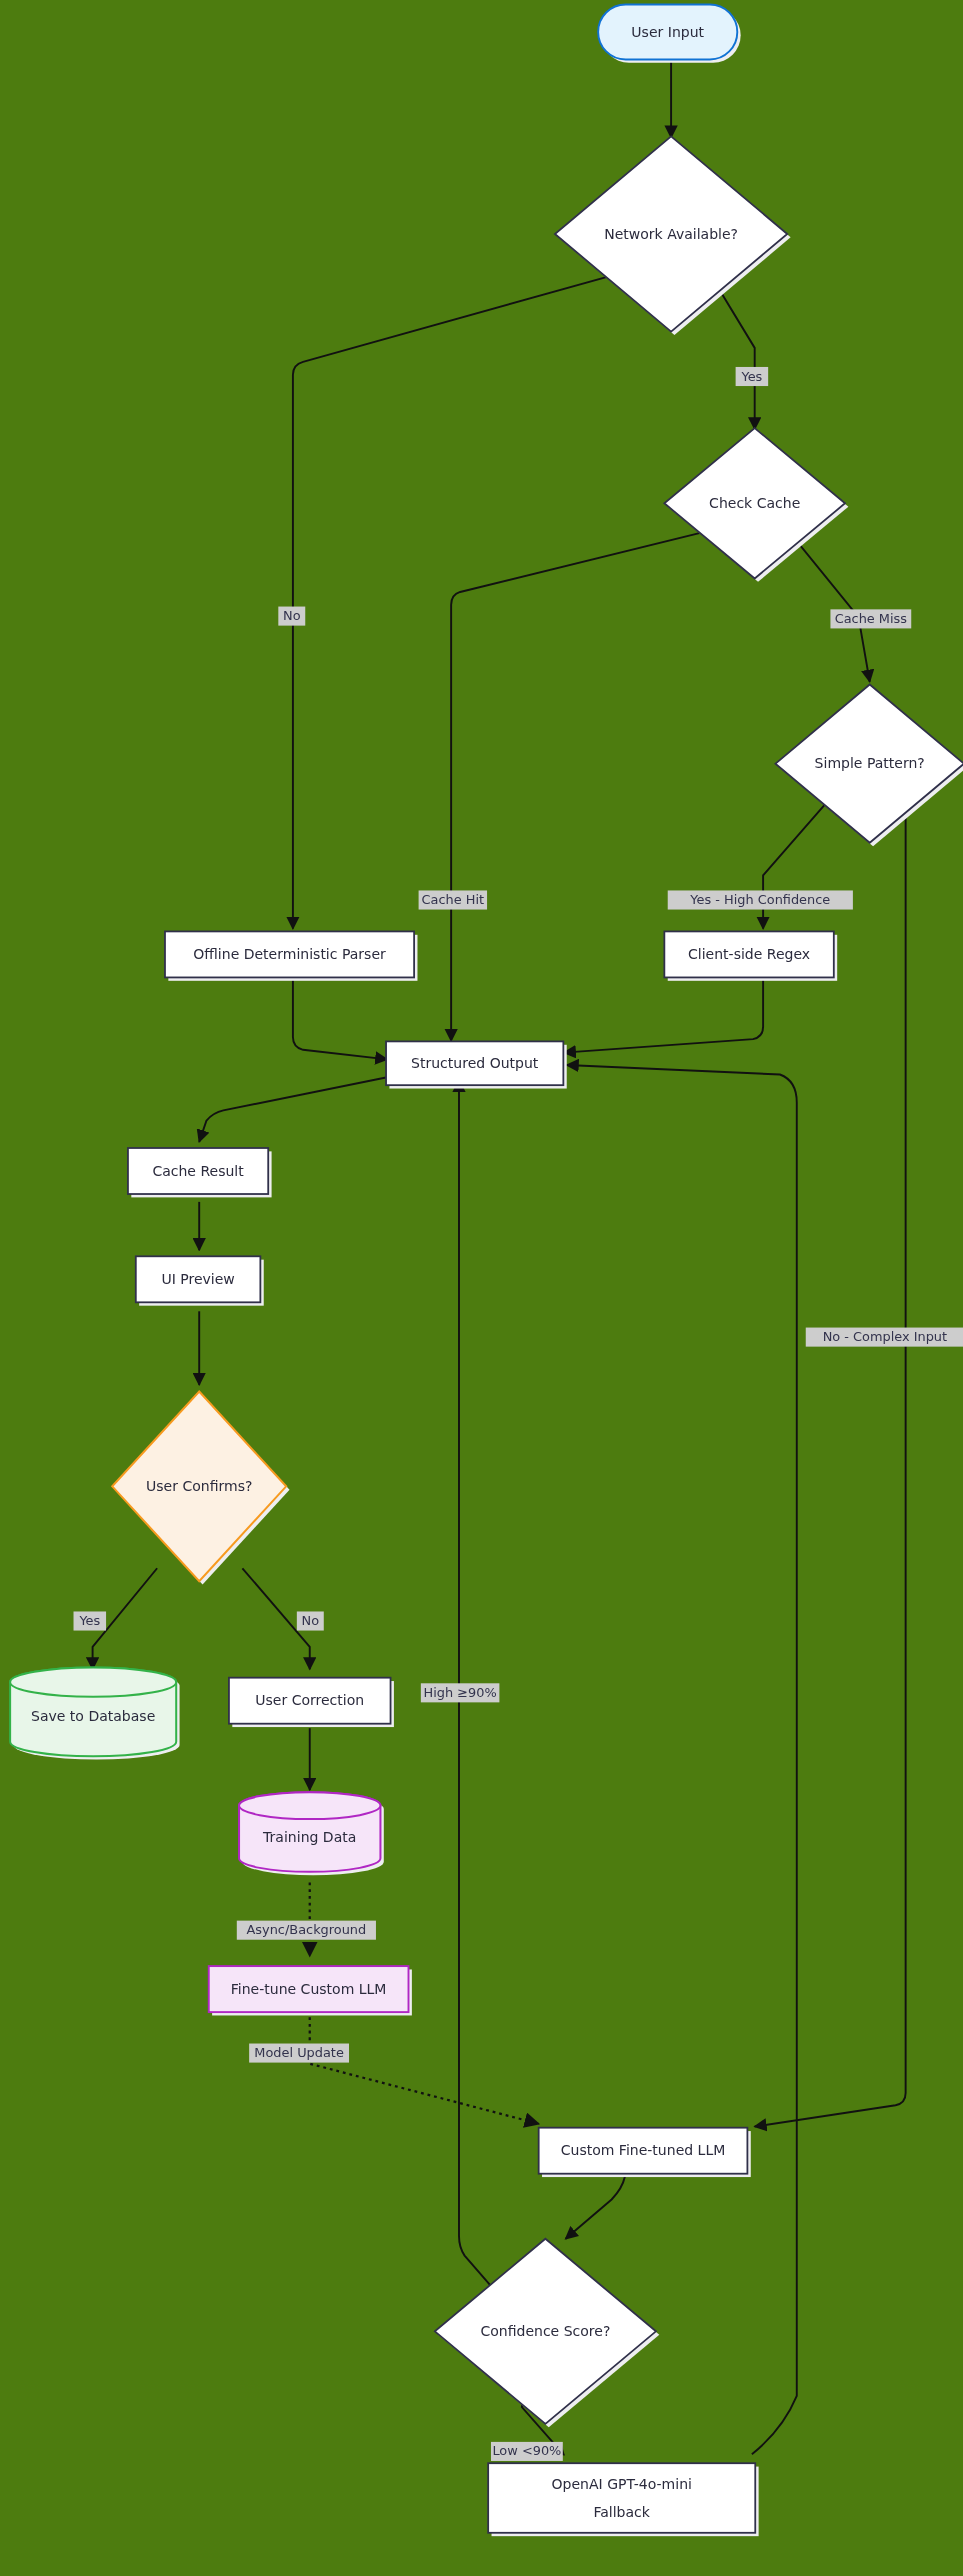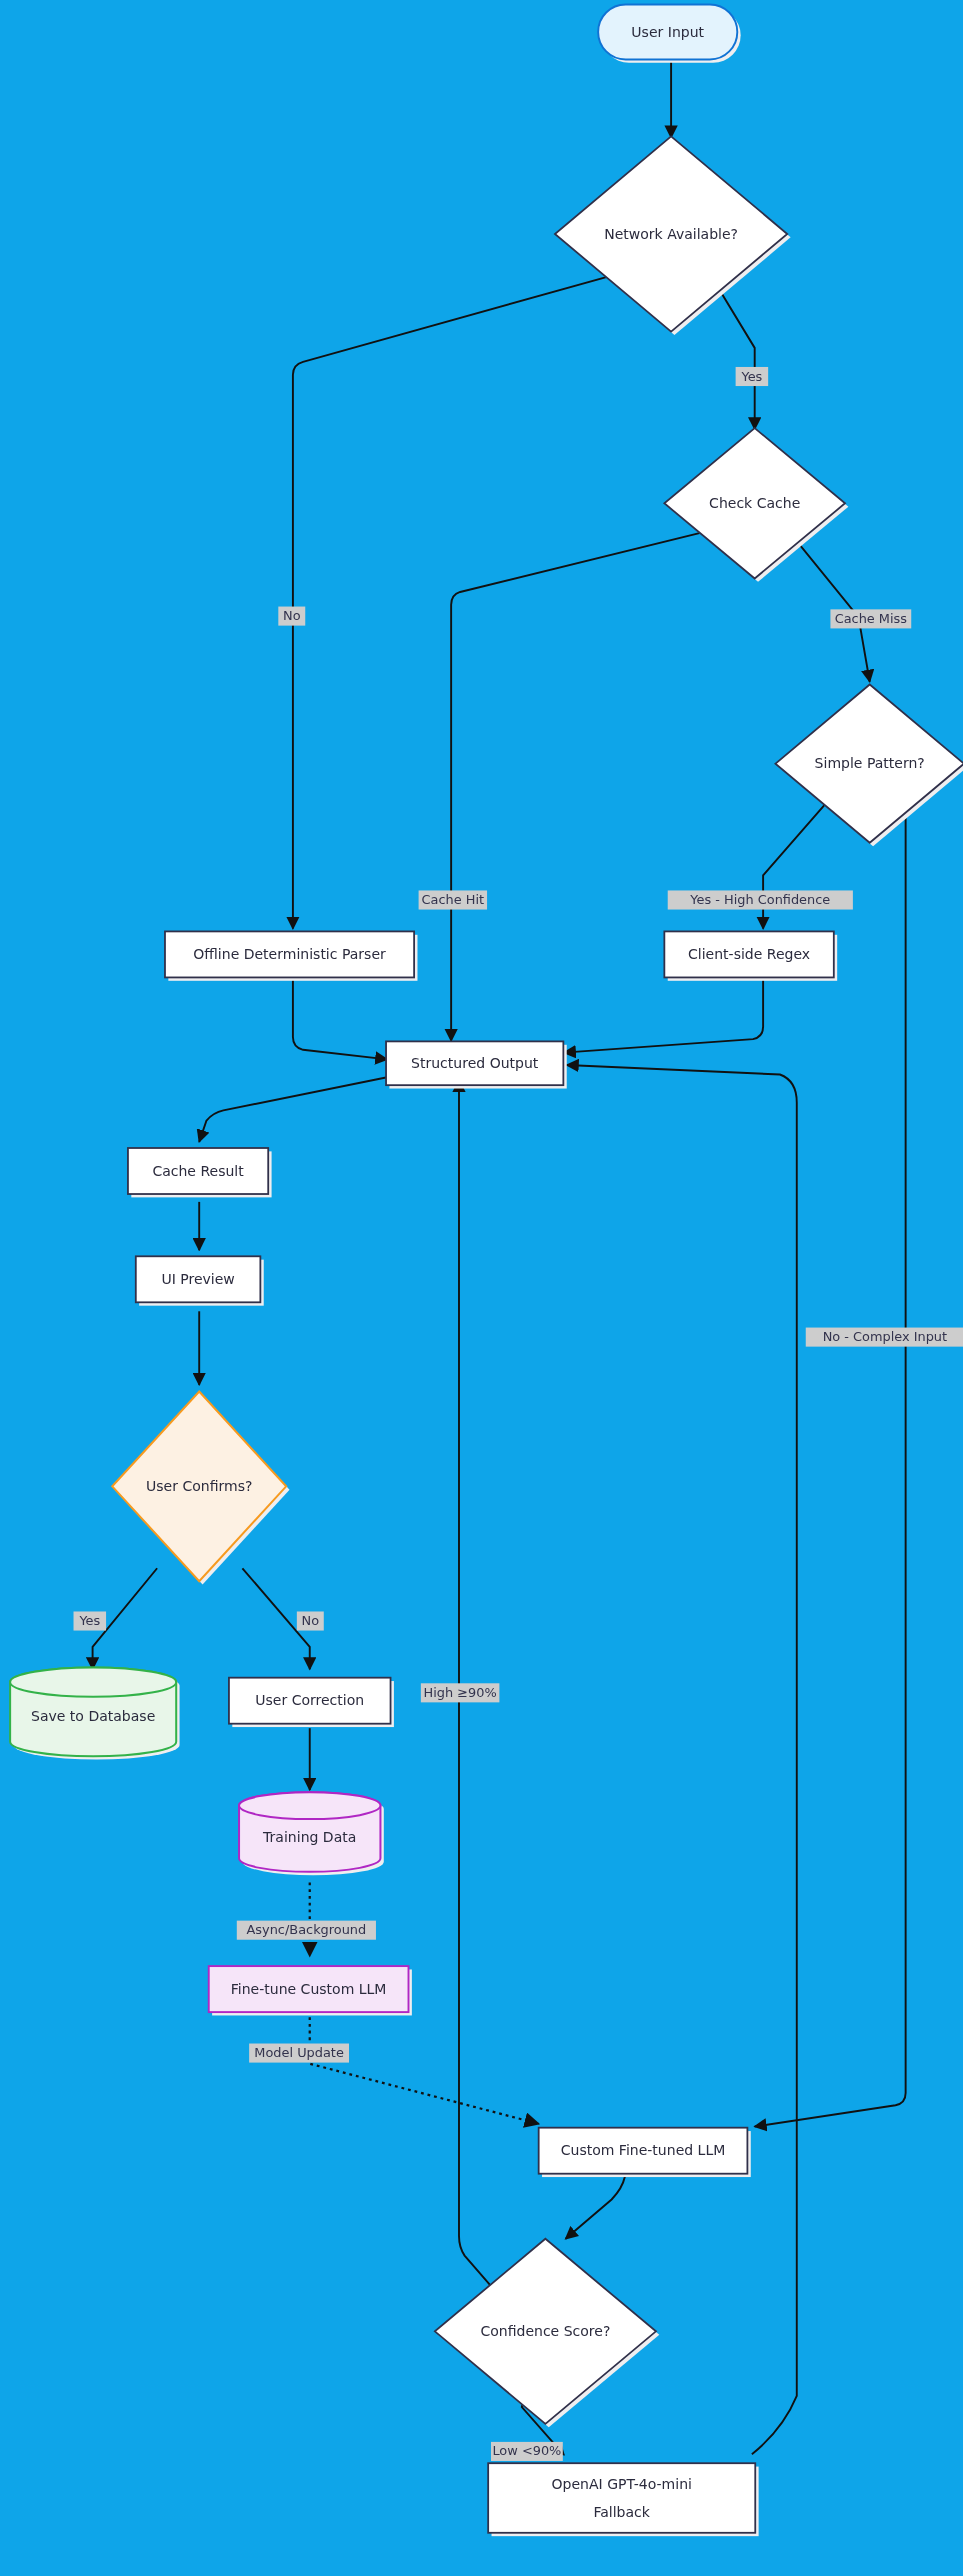--- a/index.html
+++ b/index.html
@@ -1,17 +1,17 @@
 <!DOCTYPE html>
 <html style="font-size:9px"><head>
 <meta charset="utf-8">
 <style>
   html,body{margin:0;padding:0;background:#ffffff;}
   body{font-family:"DejaVu Sans","Liberation Sans",sans-serif;}
-  #stage{position:relative;width:964px;height:2576px;background:#0ea5e9;overflow:hidden;}
+  #stage{position:relative;width:964px;height:2576px;background:#4d7c0f;overflow:hidden;}
   svg#flow{position:absolute;left:0;top:0;width:964px;height:2576px;display:block;}
   .node-label{font-family:"DejaVu Sans","Liberation Sans",sans-serif;font-size:25px;fill:#2b2b3d;dominant-baseline:middle;text-anchor:middle;}
   .edge-label{font-family:"DejaVu Sans","Liberation Sans",sans-serif;font-size:23px;fill:#33334d;dominant-baseline:middle;text-anchor:middle;}
   .edge-path{fill:none;stroke:#111111;stroke-width:3.4px;}
   .edge-path.dotted{stroke-dasharray:5 7;stroke-width:4px;}
   .shape-default{fill:#ffffff;stroke:#30304a;stroke-width:3.2px;}
   .shape-start{fill:#e3f3fd;stroke:#1072d4;stroke-width:3.4px;}
   .shape-decision{fill:#ffffff;stroke:#30304a;stroke-width:3.2px;}
   .shape-confirm{fill:#fdf1e3;stroke:#f79a1f;stroke-width:3.6px;}
   .shape-db-green{fill:#e8f6e9;stroke:#33b249;stroke-width:3.6px;}

